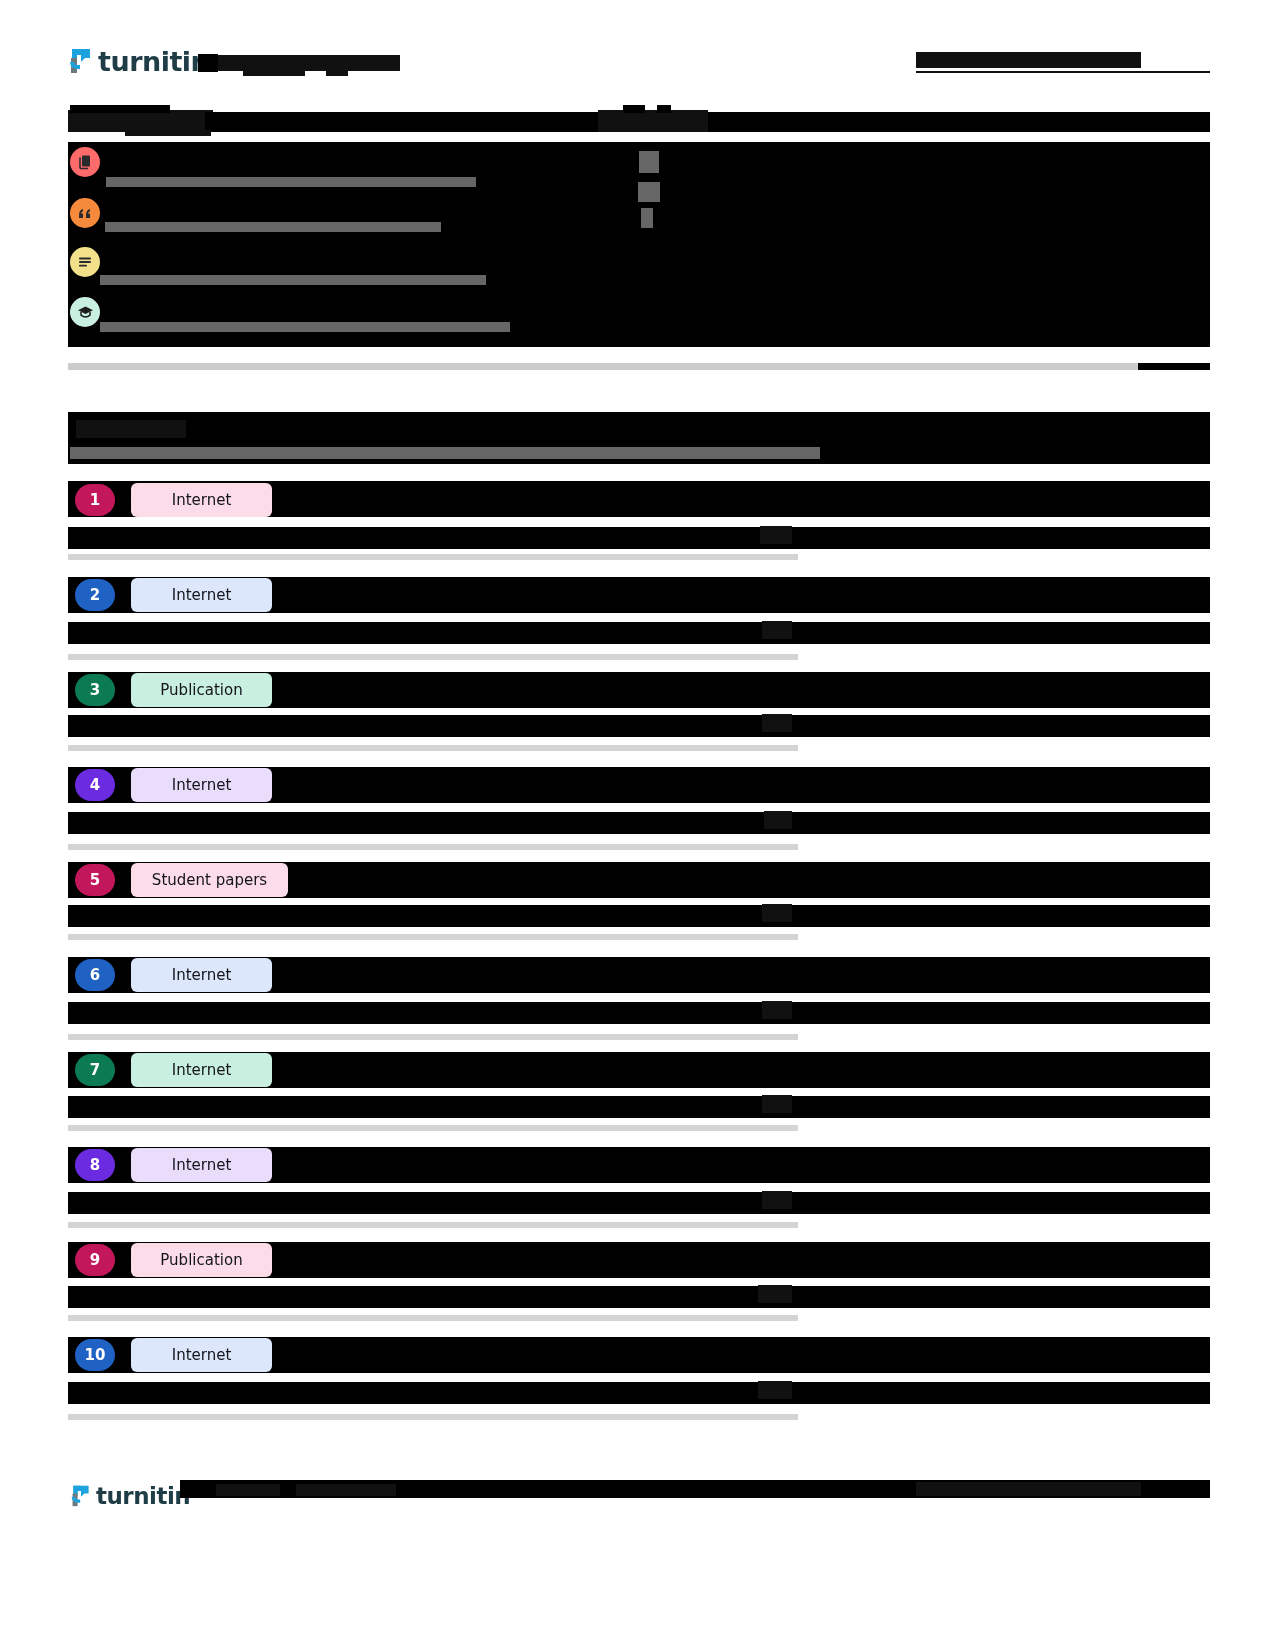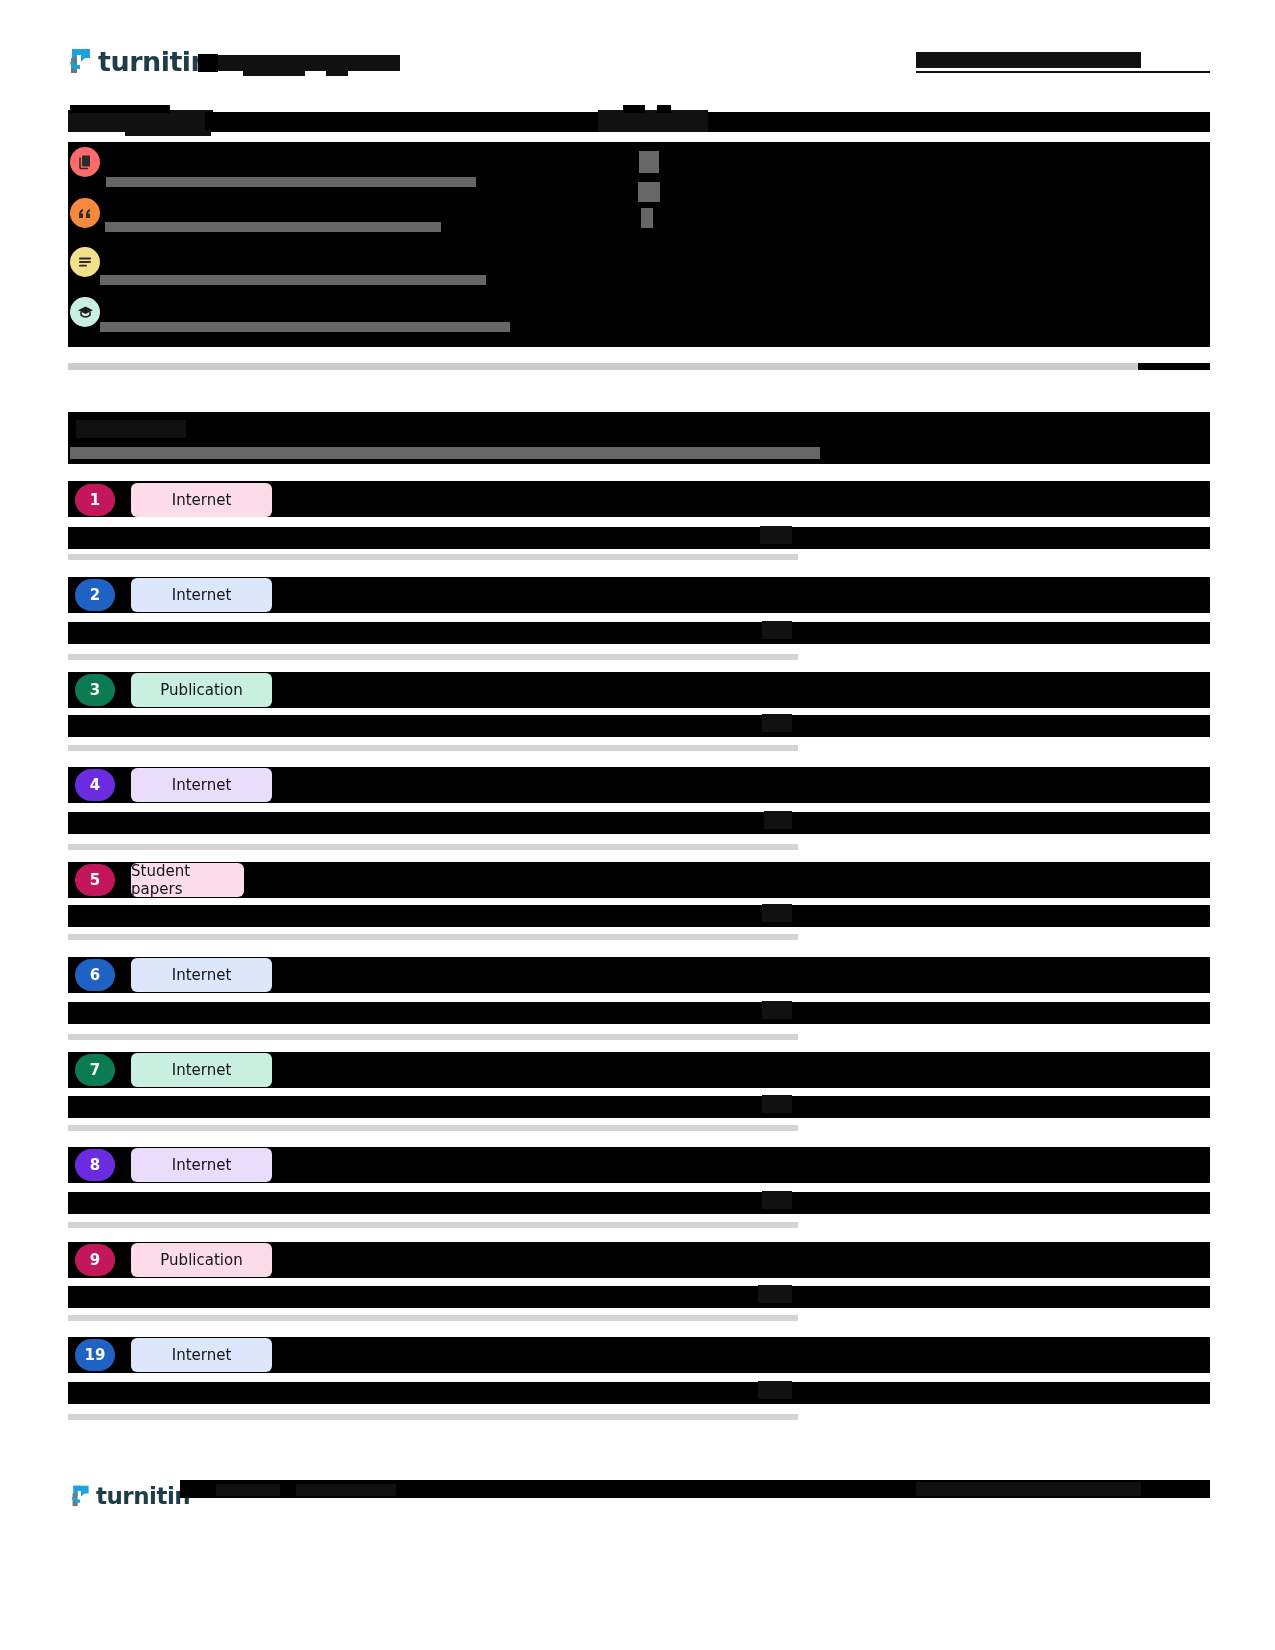--- a/index.html
+++ b/index.html
@@ -162,21 +162,21 @@
       <span>Internet</span>
     </div>
   <div class="rb" style="left:68px;top:812px;width:1142px;height:22px;"></div>
   <div class="rb soft" style="left:764px;top:811px;width:28px;height:18px;"></div>
   <div class="src-sep" style="left:68px;top:844px;width:730px;"></div>
 
   <div class="rb" style="left:68px;top:862px;width:1142px;height:36px;"></div>
   <div class="src-badge" style="left:75px;top:864px;background:#C2185B;">
       <span>5</span>
     </div>
-  <div class="src-pill" style="left:131px;top:863px;width:113px;background:#FBDCE8;">
+  <div class="src-pill" style="left:131px;top:863px;width:157px;background:#FBDCE8;">
       <span>Student papers</span>
     </div>
   <div class="rb" style="left:68px;top:905px;width:1142px;height:22px;"></div>
   <div class="rb soft" style="left:762px;top:904px;width:30px;height:18px;"></div>
   <div class="src-sep" style="left:68px;top:934px;width:730px;"></div>
 
   <div class="rb" style="left:68px;top:957px;width:1142px;height:36px;"></div>
   <div class="src-badge" style="left:75px;top:959px;background:#1F62C4;">
       <span>6</span>
     </div>
@@ -215,21 +215,21 @@
     </div>
   <div class="src-pill" style="left:131px;top:1243px;width:141px;background:#FBDCE8;">
       <span>Publication</span>
     </div>
   <div class="rb" style="left:68px;top:1286px;width:1142px;height:22px;"></div>
   <div class="rb soft" style="left:758px;top:1285px;width:34px;height:18px;"></div>
   <div class="src-sep" style="left:68px;top:1315px;width:730px;"></div>
 
   <div class="rb" style="left:68px;top:1337px;width:1142px;height:36px;"></div>
   <div class="src-badge" style="left:75px;top:1339px;background:#1F62C4;">
-      <span>19</span>
+      <span>10</span>
     </div>
   <div class="src-pill" style="left:131px;top:1338px;width:141px;background:#DCE7FB;">
       <span>Internet</span>
     </div>
   <div class="rb" style="left:68px;top:1382px;width:1142px;height:22px;"></div>
   <div class="rb soft" style="left:758px;top:1381px;width:34px;height:18px;"></div>
   <div class="src-sep" style="left:68px;top:1414px;width:730px;"></div>
 
   <div class="tt-logo" style="left:70px;top:1483px;">
     <span class="tt-mark" style="width:22px;height:26px;">

